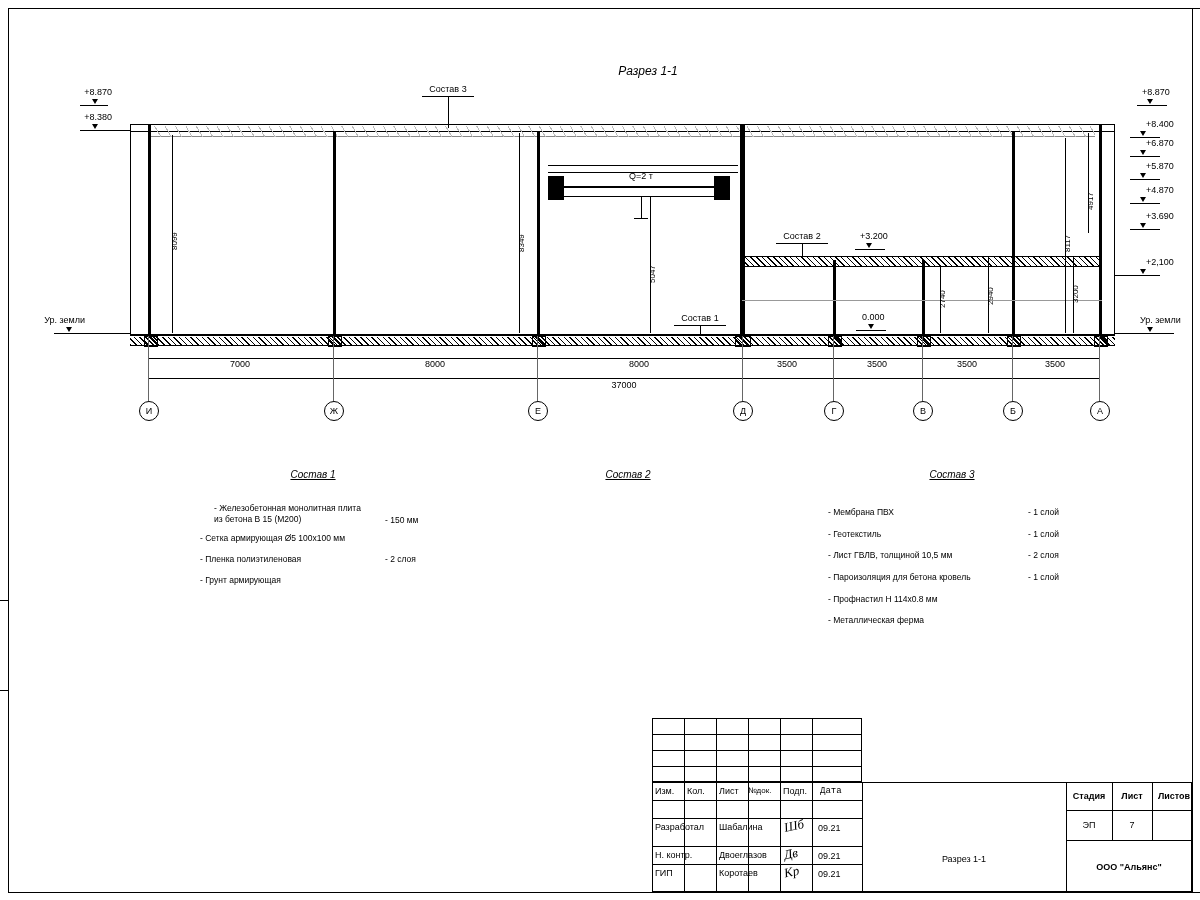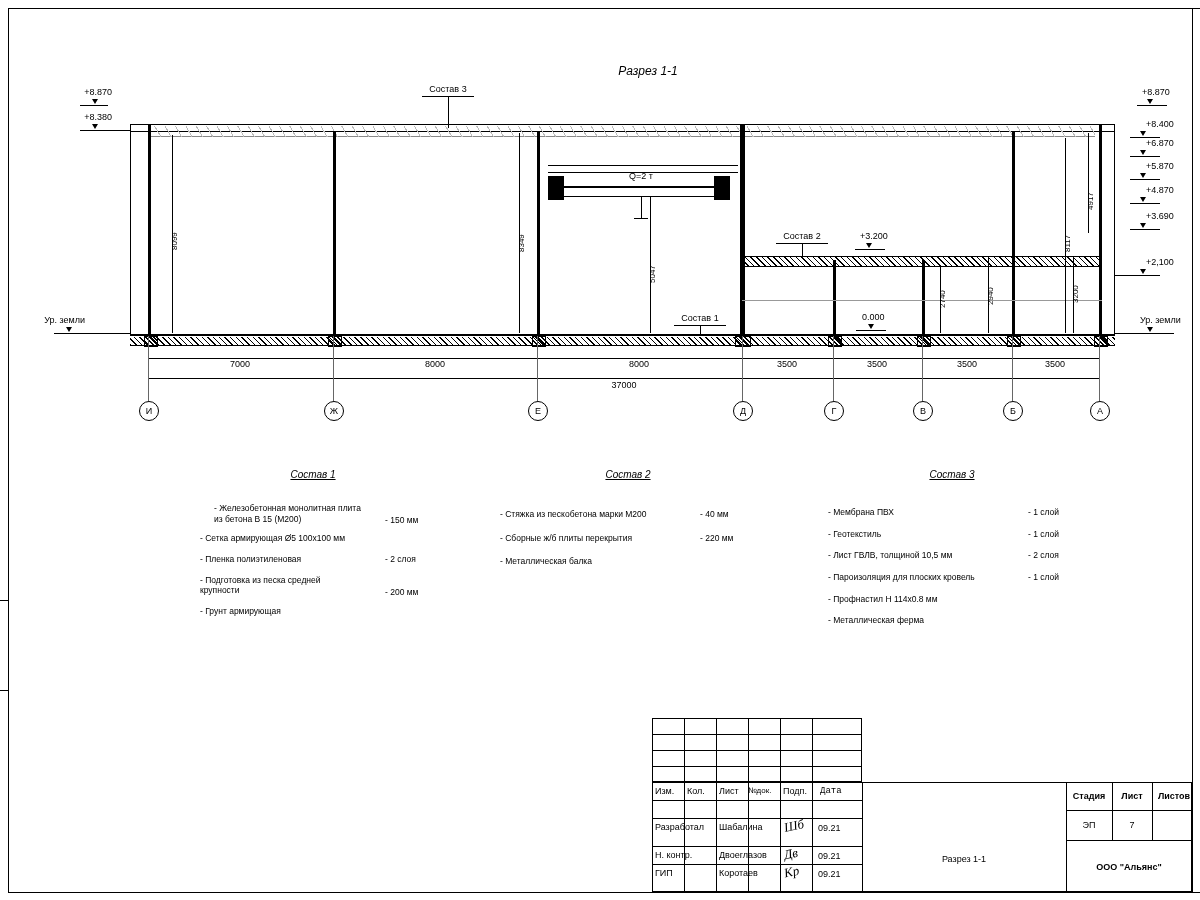--- a/index.html
+++ b/index.html
@@ -227,62 +227,43 @@
     </div>
     <div class="spec-row" style="margin-top:0;">
       <span class="spec-txt" style="white-space:pre-line;">- Сетка армирующая Ø5 100х100 мм</span>
       <span class="spec-val"></span>
     </div>
     <div class="spec-row" style="margin-top:10px;">
       <span class="spec-txt" style="white-space:pre-line;">- Пленка полиэтиленовая</span>
       <span class="spec-val">- 2 слоя</span>
     </div>
     <div class="spec-row" style="margin-top:10px;">
-      <span class="spec-txt" style="white-space:pre-line;">- Подготовка из песка средней
-  крупности</span>
-      <span class="spec-val" style="top:12px;">- 200 мм</span>
-    </div>
-    <div class="spec-row" style="margin-top:10px;">
       <span class="spec-txt" style="white-space:pre-line;">- Грунт армирующая</span>
       <span class="spec-val"></span>
     </div>
   </div>
 
   <div class="txt c sec-title" style="left:628px;top:470px;">Состав 2</div>
-  <div class="specs" style="left:500px;top:503px;width:260px;">
-    <div class="spec-row" style="margin-top:6px;">
-      <span class="spec-txt" style="max-width:180px;white-space:pre-line;">- Стяжка из пескобетона марки М200</span>
-      <span class="spec-val" style="left:200px;">- 40 мм</span>
-    </div>
-    <div class="spec-row" style="margin-top:13px;">
-      <span class="spec-txt" style="max-width:180px;white-space:pre-line;">- Сборные ж/б плиты перекрытия</span>
-      <span class="spec-val" style="left:200px;">- 220 мм</span>
-    </div>
-    <div class="spec-row" style="margin-top:13px;">
-      <span class="spec-txt" style="max-width:180px;white-space:pre-line;">- Металлическая балка</span>
-      <span class="spec-val" style="left:200px;"></span>
-    </div>
-  </div>
 
   <div class="txt c sec-title" style="left:952px;top:470px;">Состав 3</div>
   <div class="specs" style="left:828px;top:503px;width:280px;">
     <div class="spec-row" style="margin-top:4px;">
       <span class="spec-txt" style="max-width:190px;white-space:pre-line;">- Мембрана ПВХ</span>
       <span class="spec-val" style="left:200px;">- 1 слой</span>
     </div>
     <div class="spec-row" style="margin-top:11px;">
       <span class="spec-txt" style="max-width:190px;white-space:pre-line;">- Геотекстиль</span>
       <span class="spec-val" style="left:200px;">- 1 слой</span>
     </div>
     <div class="spec-row" style="margin-top:11px;">
       <span class="spec-txt" style="max-width:190px;white-space:pre-line;">- Лист ГВЛВ, толщиной 10,5 мм</span>
       <span class="spec-val" style="left:200px;">- 2 слоя</span>
     </div>
     <div class="spec-row" style="margin-top:11px;">
-      <span class="spec-txt" style="max-width:190px;white-space:pre-line;">- Пароизоляция для плоских кровель</span>
+      <span class="spec-txt" style="max-width:190px;white-space:pre-line;">- Пароизоляция для бетона кровель</span>
       <span class="spec-val" style="left:200px;">- 1 слой</span>
     </div>
     <div class="spec-row" style="margin-top:11px;">
       <span class="spec-txt" style="max-width:190px;white-space:pre-line;">- Профнастил Н 114х0.8 мм</span>
       <span class="spec-val" style="left:200px;"></span>
     </div>
     <div class="spec-row" style="margin-top:11px;">
       <span class="spec-txt" style="max-width:190px;white-space:pre-line;">- Металлическая ферма</span>
       <span class="spec-val" style="left:200px;"></span>
     </div>

